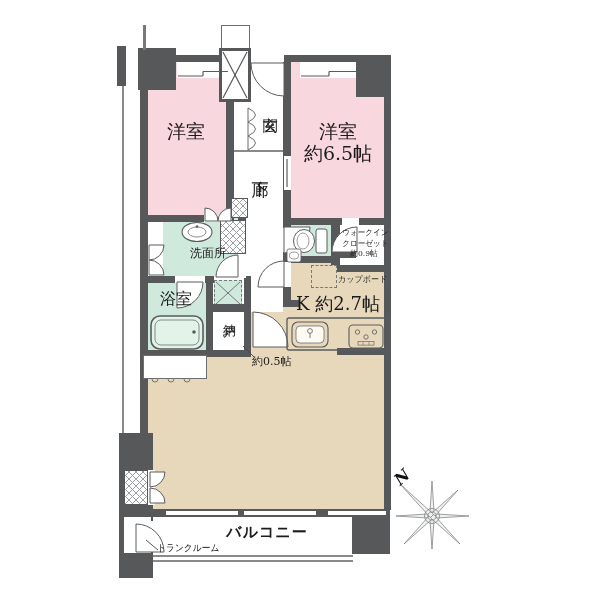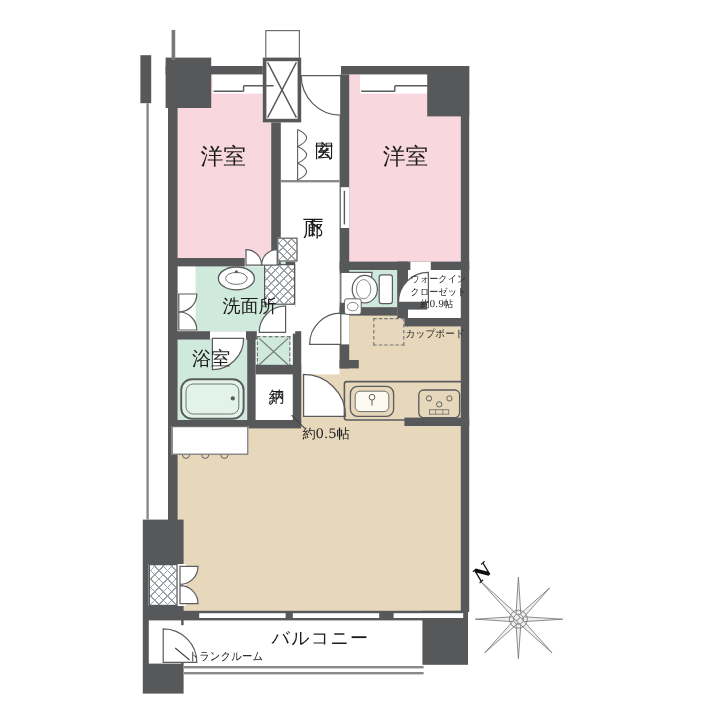--- a/index.html
+++ b/index.html
@@ -201,29 +201,31 @@
       <circle cx="432" cy="516" r="7.5" fill="none"></circle>
       <text x="396" y="483" transform="rotate(-42 402 479)" font-size="16" font-style="italic" font-weight="bold" fill="#111" stroke="none" font-family="DejaVu Serif, Liberation Serif, serif">N</text>
     </g>
   </svg>
 
   <div class="lbl center" style="left:134px;top:121px;width:104px;font-size:19px;">
     <div>洋室</div>
   </div>
   <div class="lbl center" style="left:286px;top:121px;width:104px;font-size:19px;">
     <div>洋室</div>
+    <div>約6.5帖</div>
   </div>
   <div class="lbl vert" style="left:261px;top:105px;font-size:15px;">玄関</div>
   <div class="lbl vert" style="left:250px;top:167px;font-size:17px;">廊下</div>
-  <div class="lbl center" style="left:172px;top:247px;width:72px;font-size:15px;">洗面所</div>
+  <div class="lbl center" style="left:172px;top:247px;width:72px;font-size:12px;">洗面所</div>
   <div class="lbl center" style="left:144px;top:290px;width:64px;font-size:16px;">浴室</div>
   <div class="lbl vert" style="left:221px;top:314px;font-size:13px;letter-spacing:1px;">納戸</div>
   <div class="lbl" style="left:252px;top:356px;font-size:11px;">約0.5帖</div>
   <div class="lbl center" style="left:341px;top:228px;width:46px;font-size:8px;line-height:10.5px;transform:scaleX(.95);">
     <div>ウォークイン</div>
     <div>クローゼット</div>
     <div>約0.9帖</div>
   </div>
   <div class="lbl" style="left:338px;top:275px;font-size:8.5px;transform:scaleX(.95);transform-origin:left;">カップボード</div>
-  <div class="lbl center" style="left:212px;top:524px;width:110px;font-size:15px;letter-spacing:1px;">バルコニー</div>
+  <div class="lbl center" style="left:288px;top:294px;width:100px;font-size:18px;">K 約2.7帖</div>
+  <div class="lbl center" style="left:212px;top:524px;width:110px;font-size:15px;letter-spacing:1px;font-weight:bold;">バルコニー</div>
   <div class="lbl" style="left:157px;top:543px;font-size:9.5px;transform:scaleX(.92);transform-origin:left;">トランクルーム</div>
 
 </div>
 
 </body></html>

